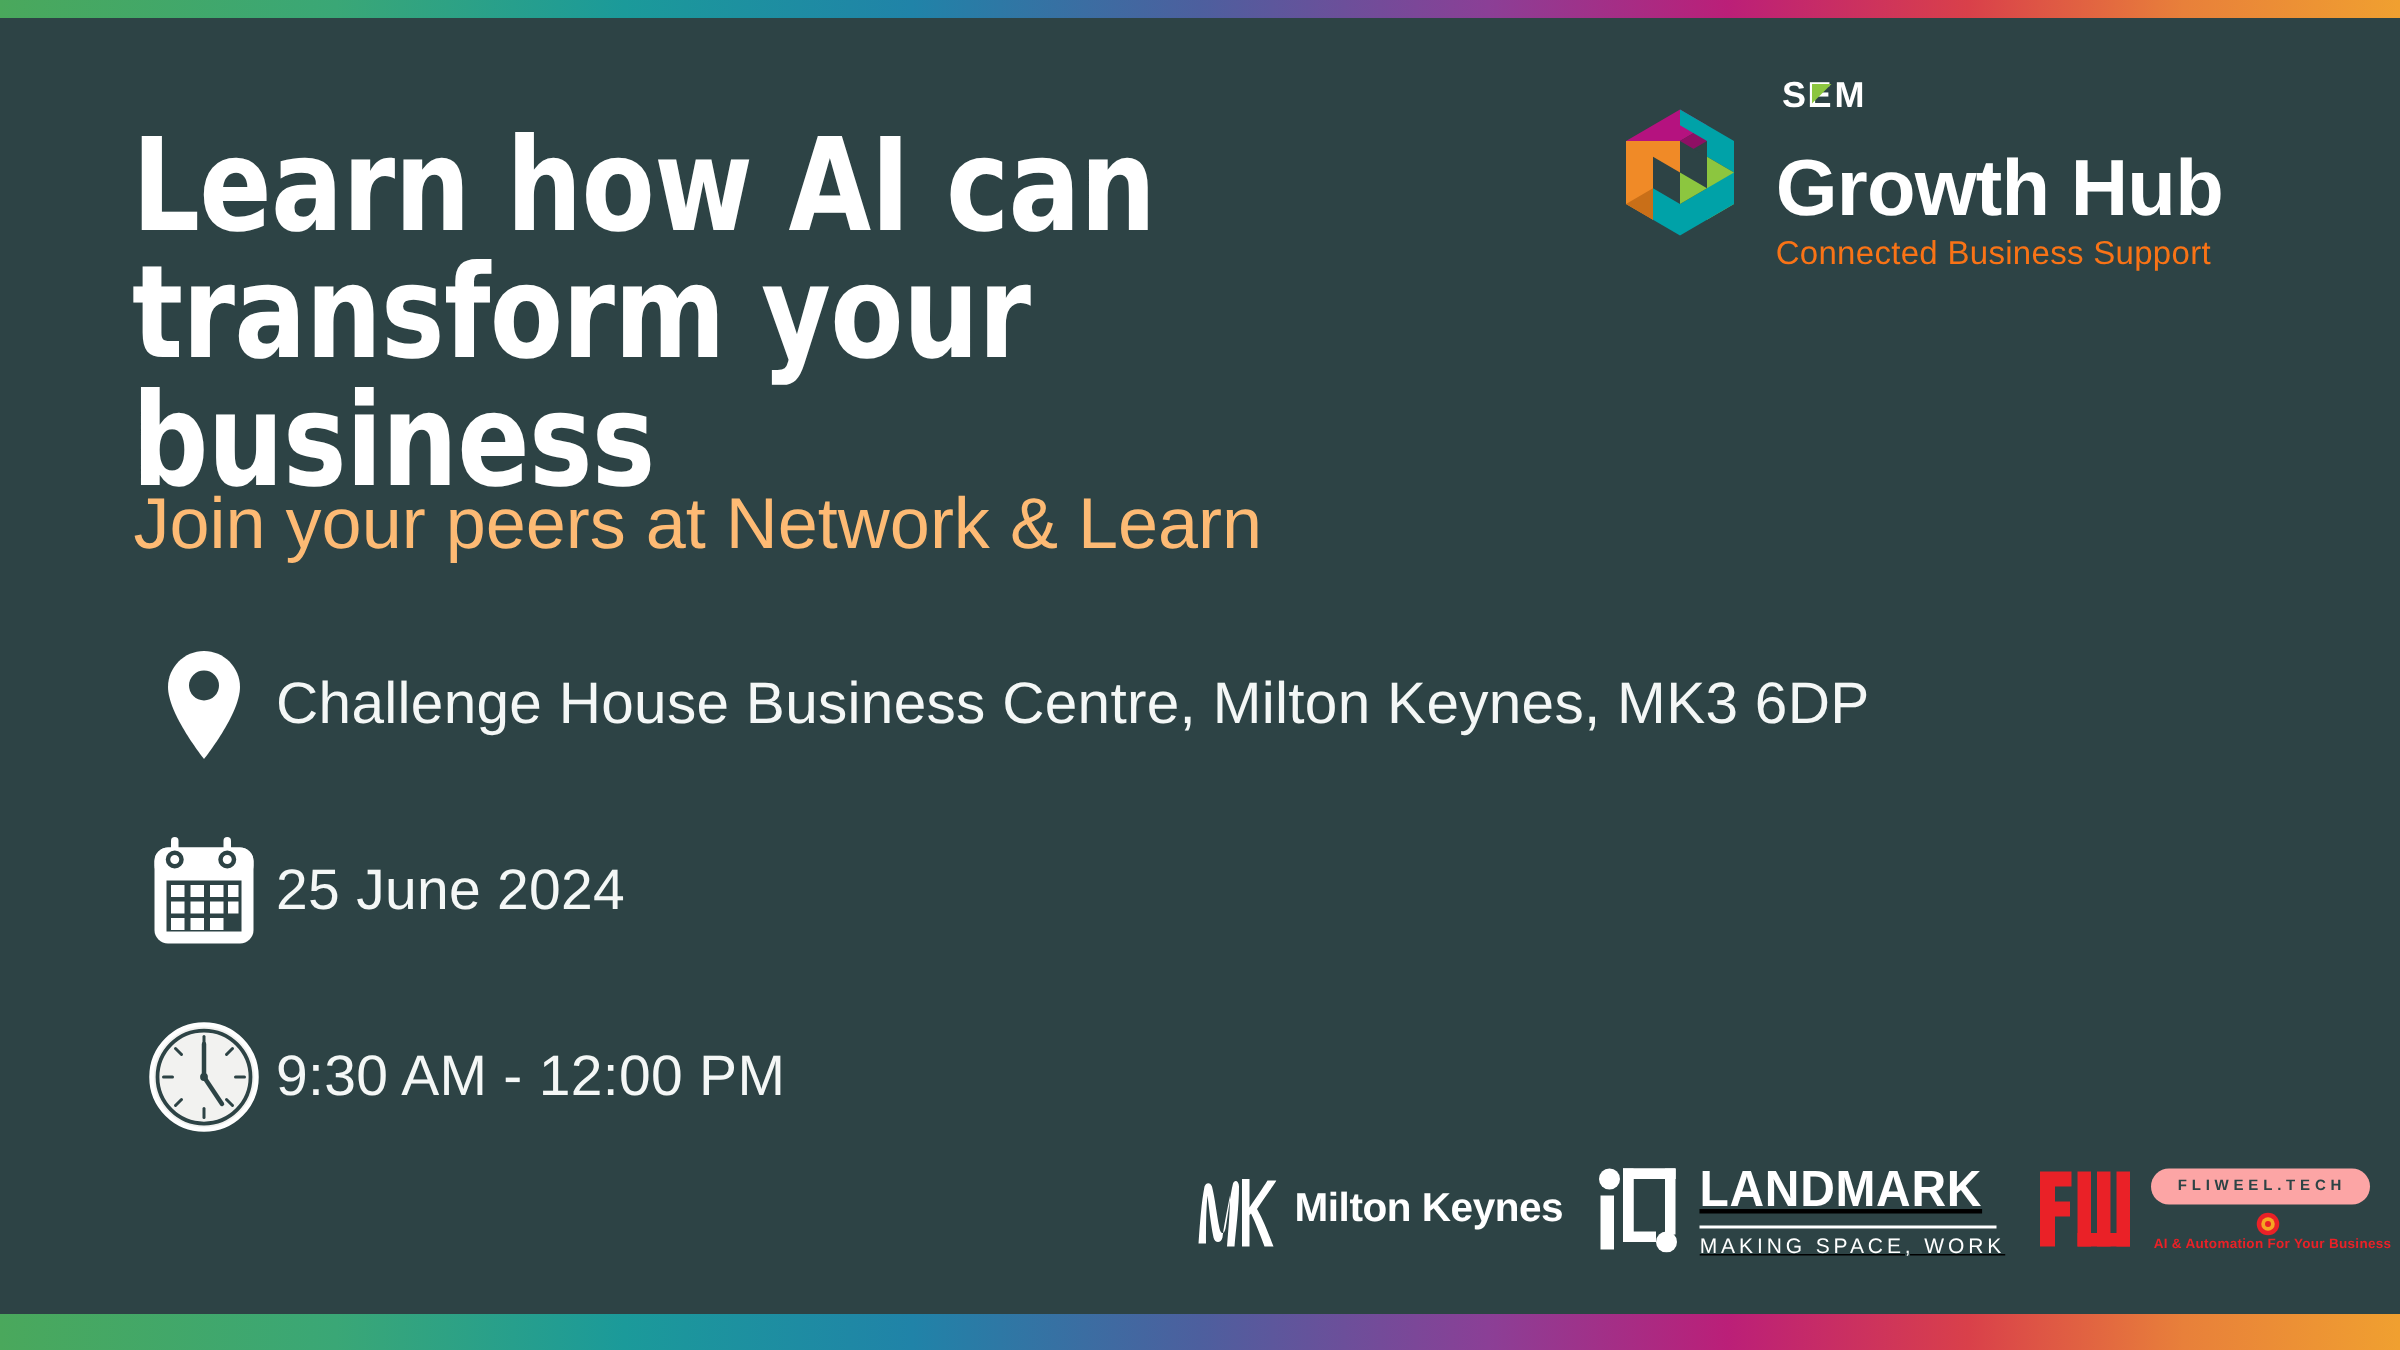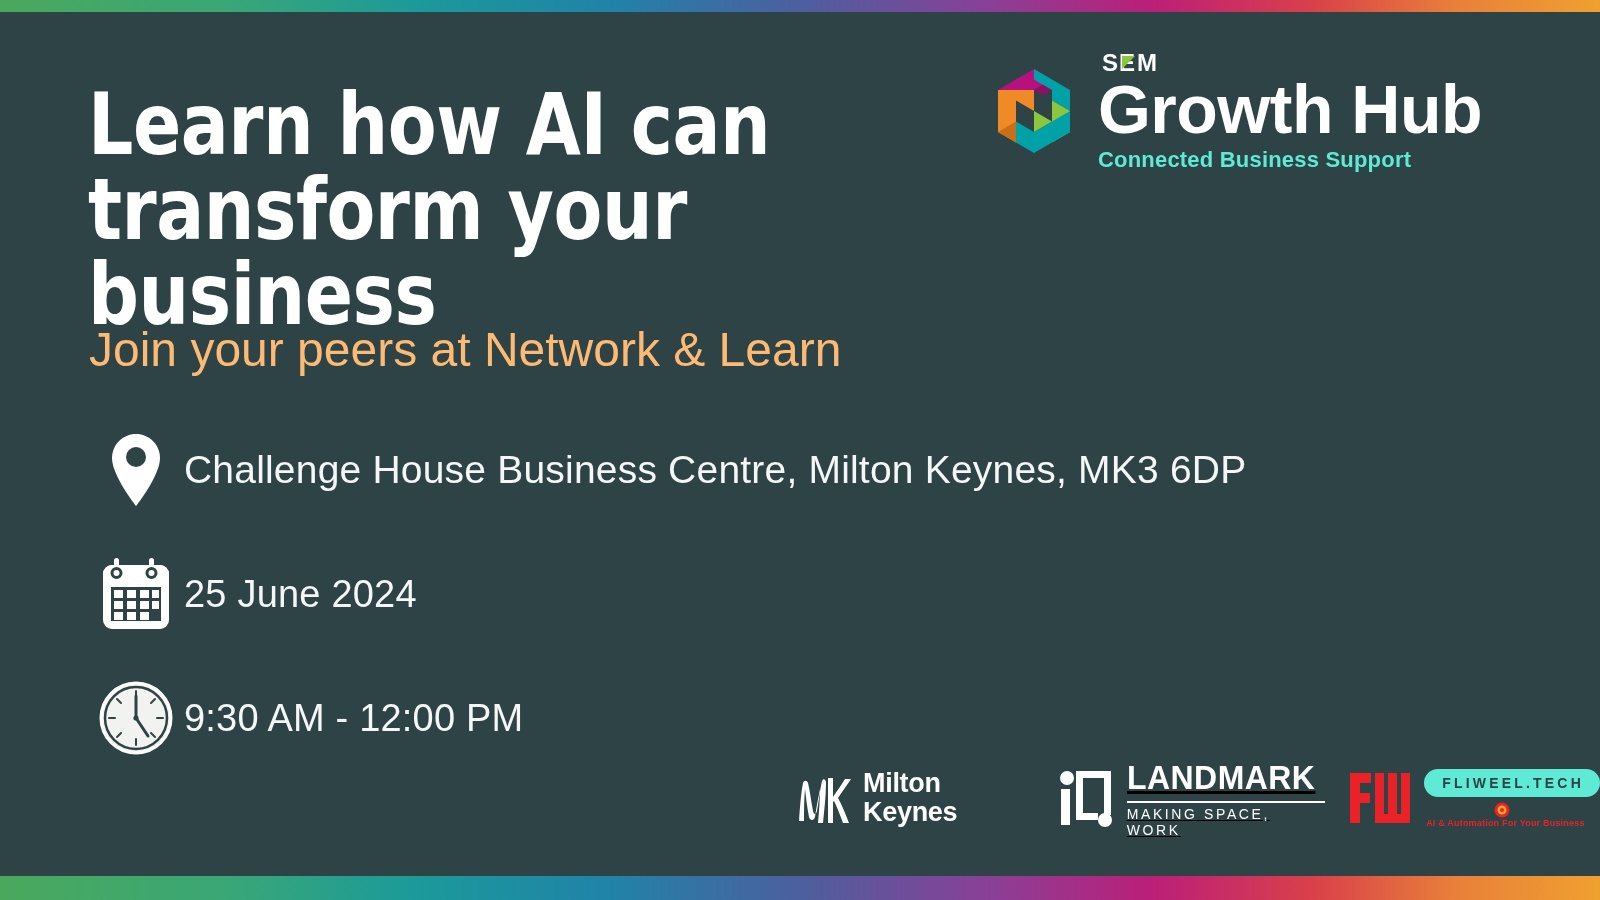--- a/index.html
+++ b/index.html
@@ -87,29 +87,30 @@
     position:absolute;
     right:118px; top:50px;
     display:flex;
     align-items:center;
   }
   .gh-hex { width:88px; height:96px; margin-right:20px; }
   .gh-words { display:flex; flex-direction:column; }
   .gh-sem { height:26px; margin-left:4px; margin-bottom:-2px; }
   .gh-title {
     color:#ffffff;
-    font-size:68px;
+    font-size:53px;
     font-weight:700;
     line-height:1.05;
     letter-spacing:-0.5px;
+    margin-top:24px;
   }
   .gh-sub {
-    color:#5eead4;
+    color:#f97316;
     font-size:22px;
-    font-weight:700;
+    font-weight:400;
     letter-spacing:0.2px;
     margin-top:2px;
   }
 
   
   .partners {
     position:absolute;
     left:795px; bottom:62px;
     display:flex;
     align-items:center;
@@ -134,25 +135,25 @@
   .lm-tag {
     color:#ffffff; font-size:14px; font-weight:400;
     letter-spacing:2.6px;
     font-family:"Liberation Sans Narrow","Liberation Sans",sans-serif;
   }
 
   .fw { display:flex; align-items:center; }
   .fw-mark { width:66px; height:54px; margin-right:8px; }
   .fw-right { display:flex; flex-direction:column; align-items:flex-start; }
   .fw-pill {
-    background:#5eead4;
+    background:#fca5a5;
     border-radius:22px;
     padding:7px 16px 7px 18px;
     color:#2d4345;
-    font-size:14px;
+    font-size:10px;
     font-weight:700;
     letter-spacing:3.2px;
     line-height:1;
     text-align:center;
   }
   .fw-tagrow { display:flex; align-items:center; margin-top:5px; margin-left:2px;flex-direction:column; }
   .fw-badge { width:16px; height:16px; margin-right:6px; }
   .fw-tag { color:#ea2127; font-size:9px; font-weight:700; letter-spacing:0.2px; }
 </style>
 </head>

